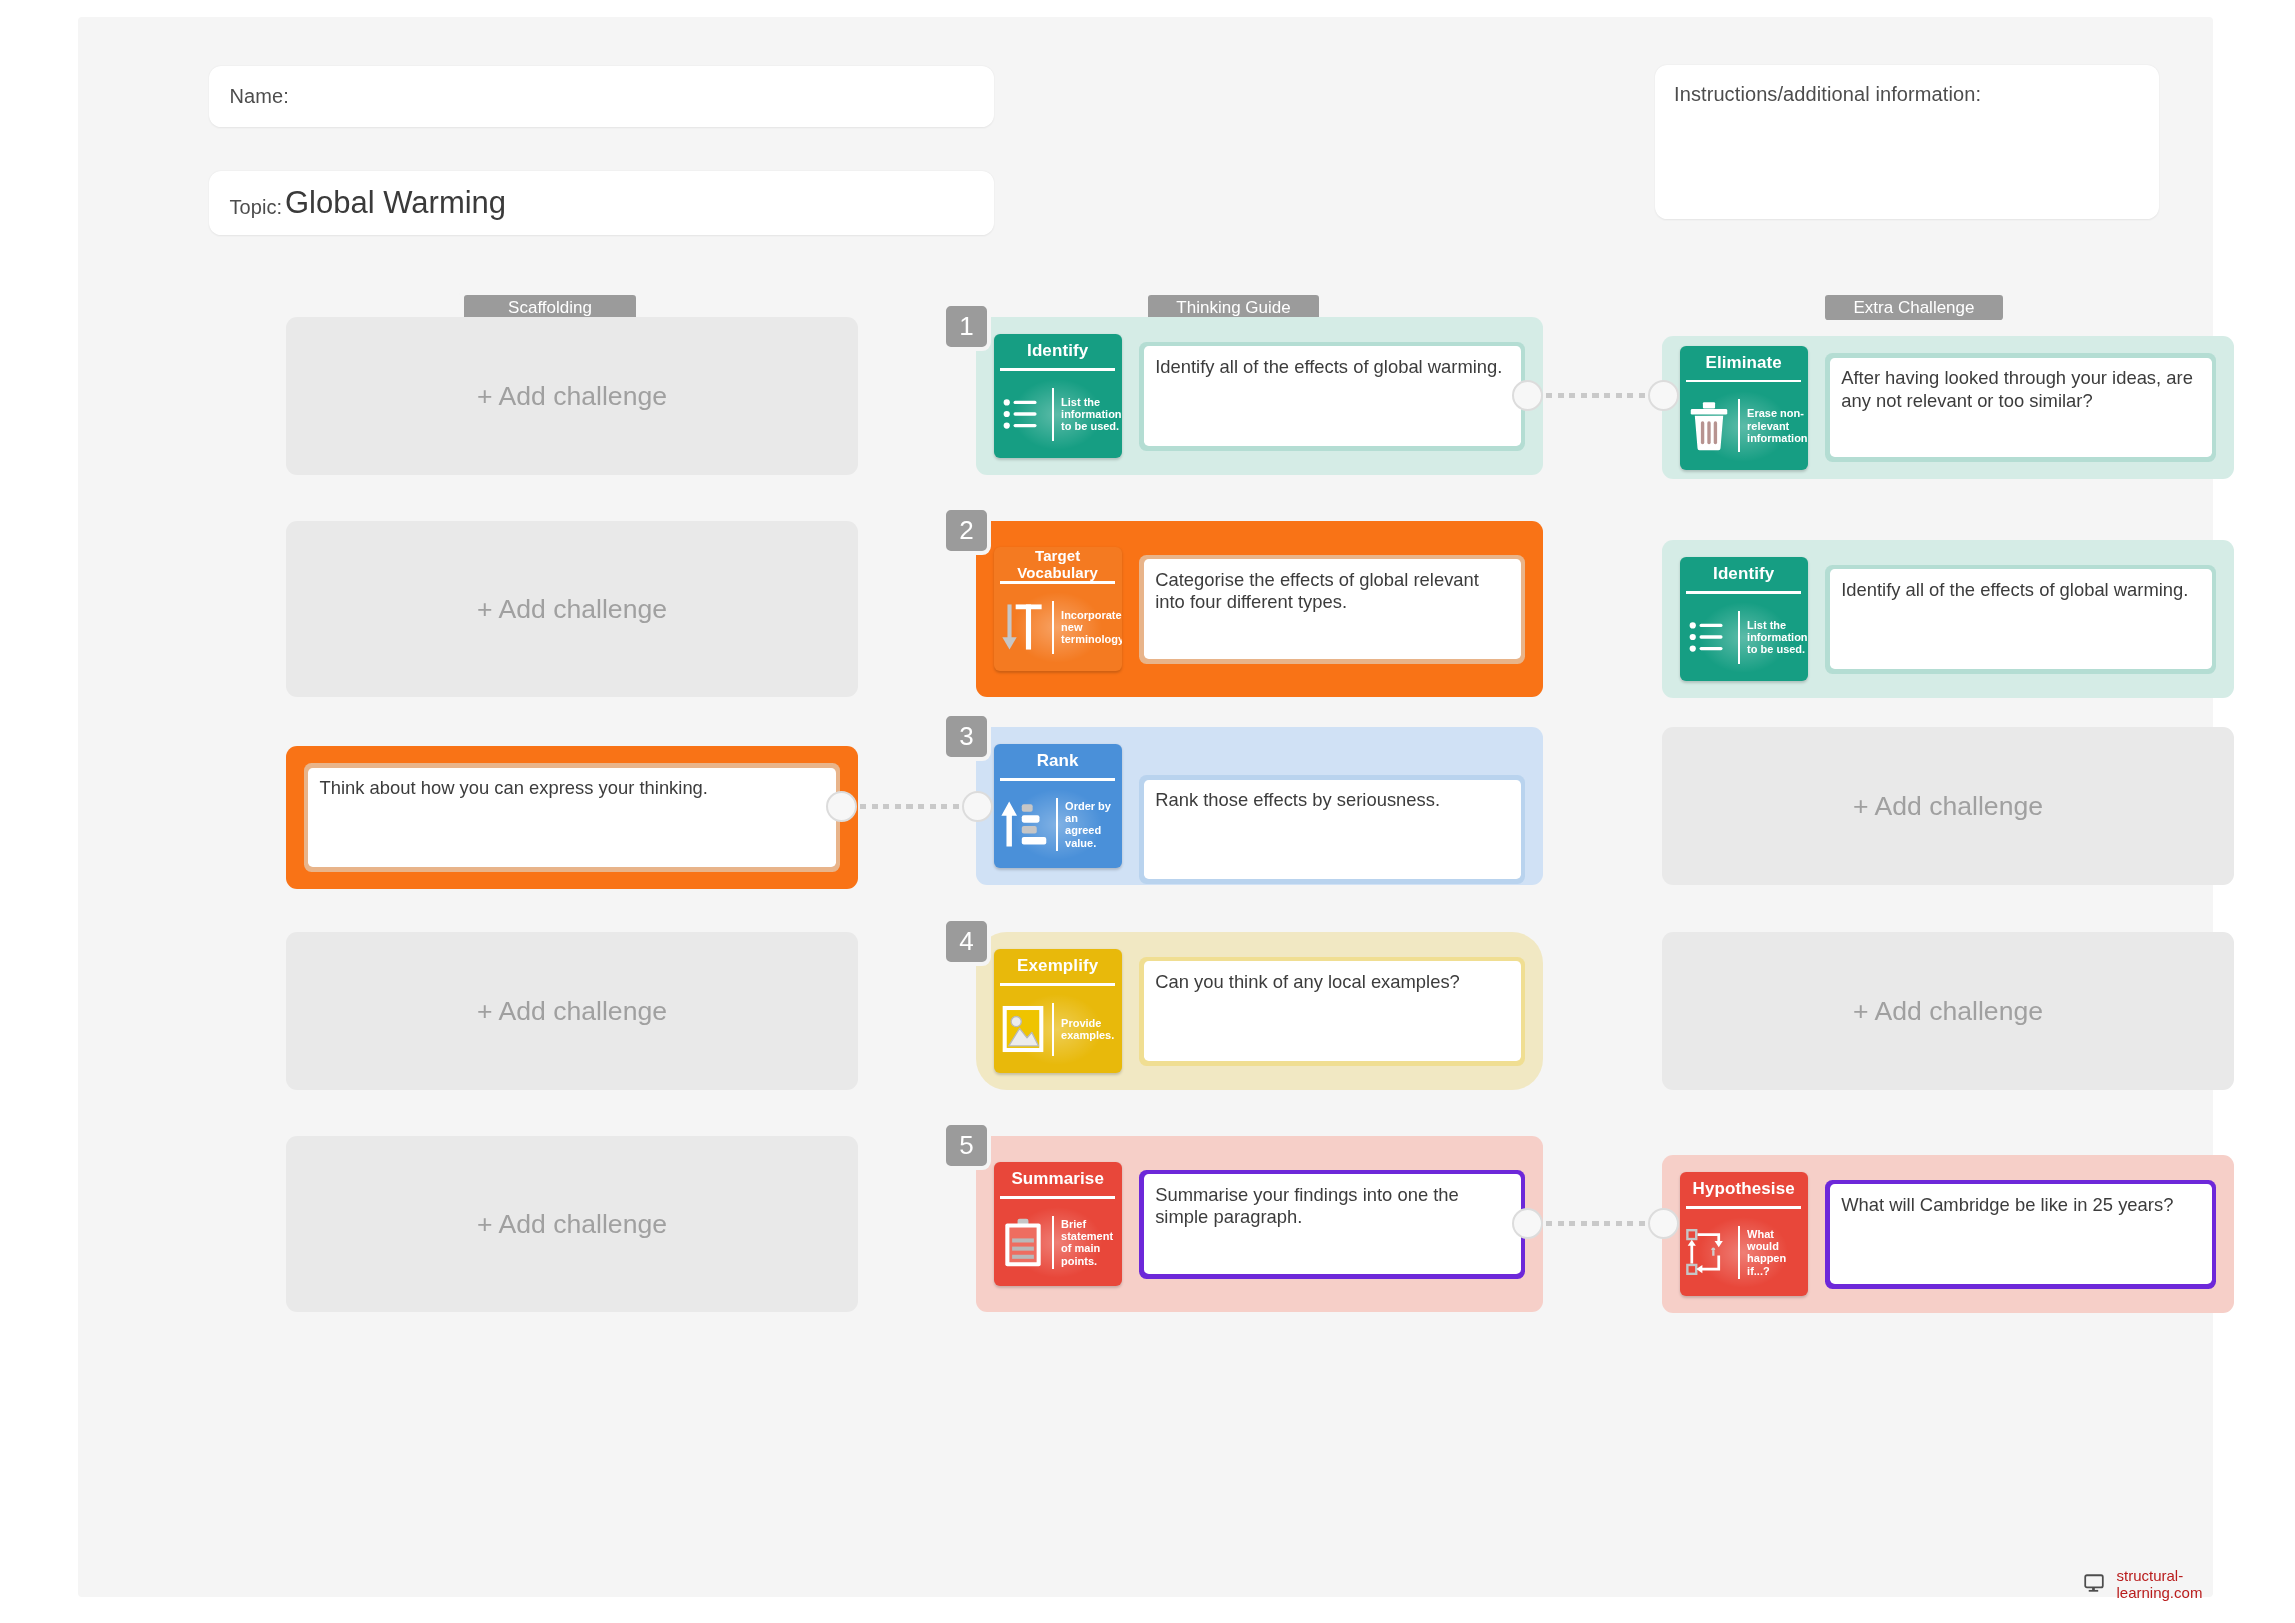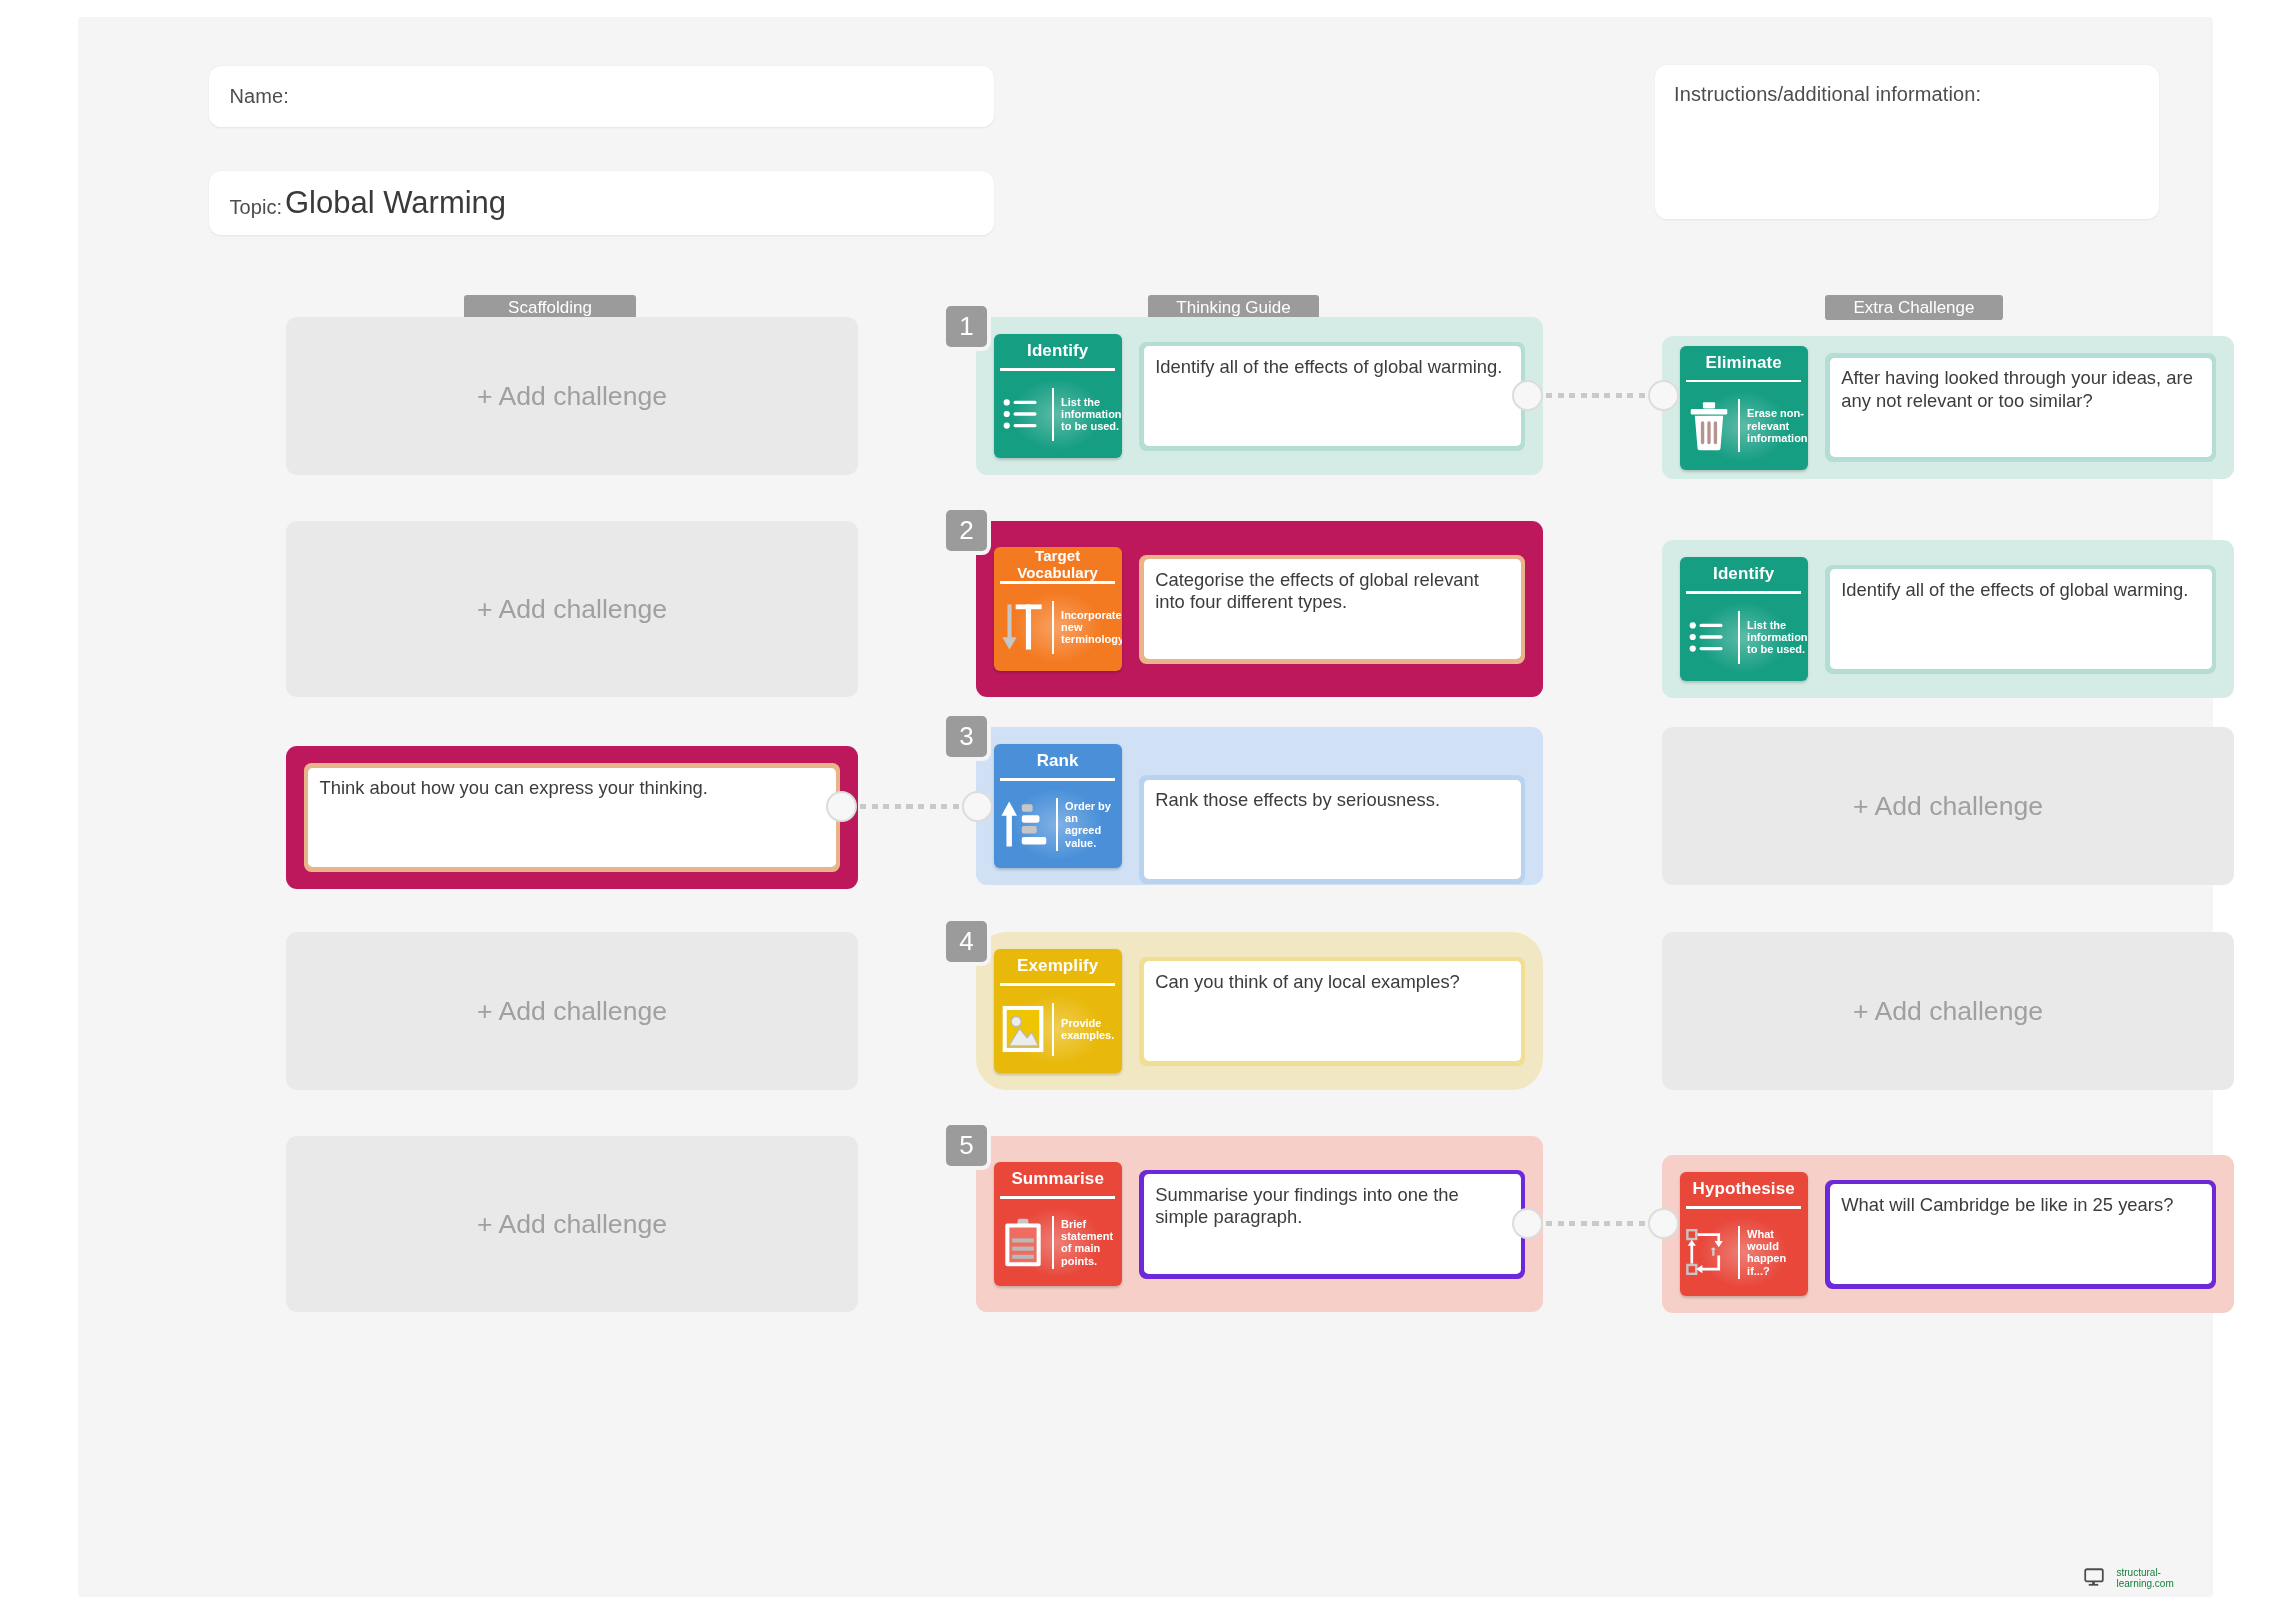--- a/index.html
+++ b/index.html
@@ -79,21 +79,21 @@
   
   .group {
     height: 100%;
     border-radius: 11px;
     padding: 16.3px 17.7px;
     display: flex;
     align-items: center;
     gap: 17.7px;
   }
   .g-teal   { background: #d5ece6; }
-  .g-orange { background: #be185d; }
+  .g-orange { background: #f97316; }
   .g-blue   { background: #d0e1f5; }
   .g-yellow { background: #f1e8c3; border-radius: 31px; }
   .g-red    { background: #f6cfc8; }
 
   
   .tile {
     position: relative;
     width: 128px; height: 124px;
     border-radius: 6.1px;
     flex: 0 0 auto;
@@ -189,21 +189,21 @@
     flex:1 1 auto; height:5.4px; margin:0 3.4px;
     background-image: repeating-linear-gradient(to right, #c9c9c9 0 6.1px, transparent 6.1px 11.6px);
   }
 
   
   #footer {
     position:absolute;
     left: 2006px; top: 1550px;
     display:flex; align-items:center; gap:9.5px;
   }
-  #footer-text { font-size:10px; color:#15803d; }
+  #footer-text { font-size:15px; color:#b91c1c; }
 </style>
 </head>
 <body>
 
 <div id="page">
 
   <div class="field-box" id="topic-box">
     <div class="field-label" id="topic-label">Topic:</div>
     <div id="topic-value">Global Warming</div>
   </div>

